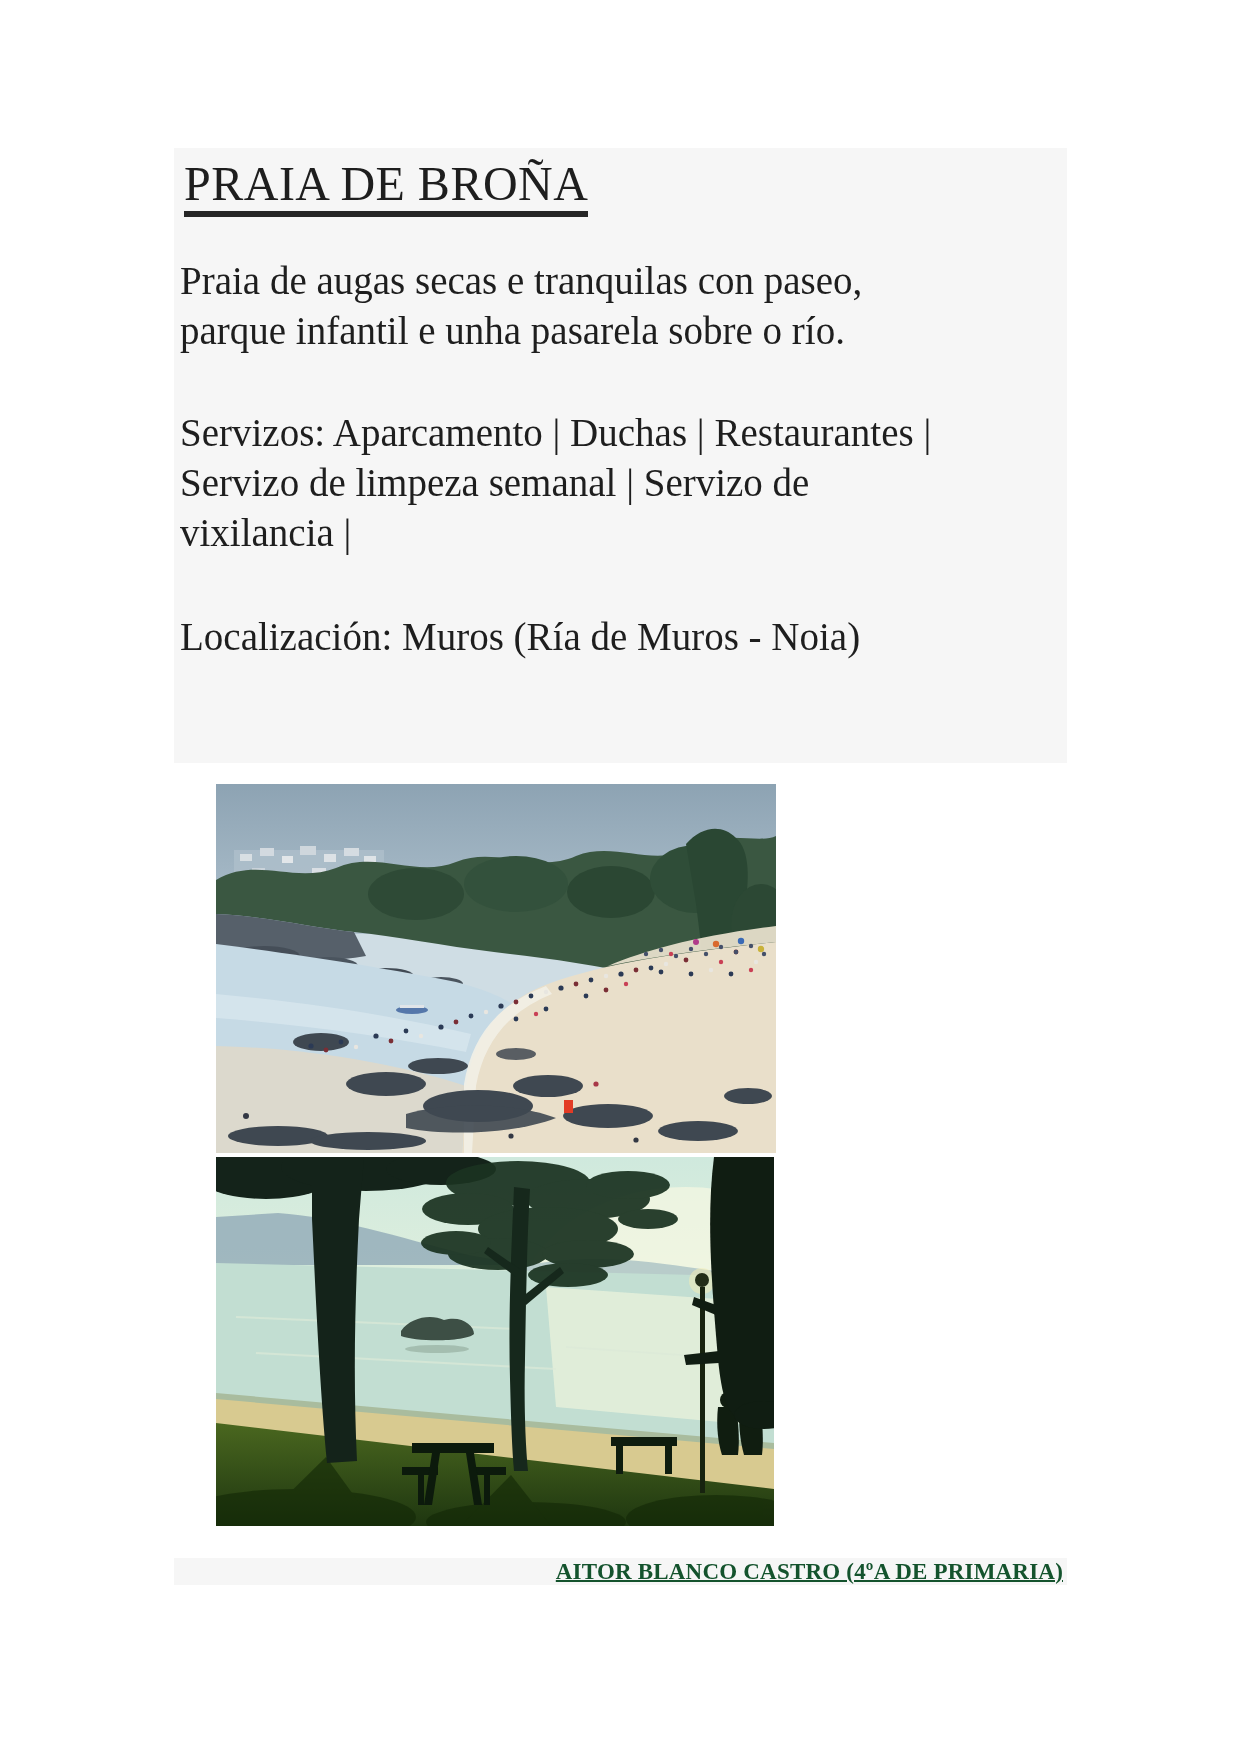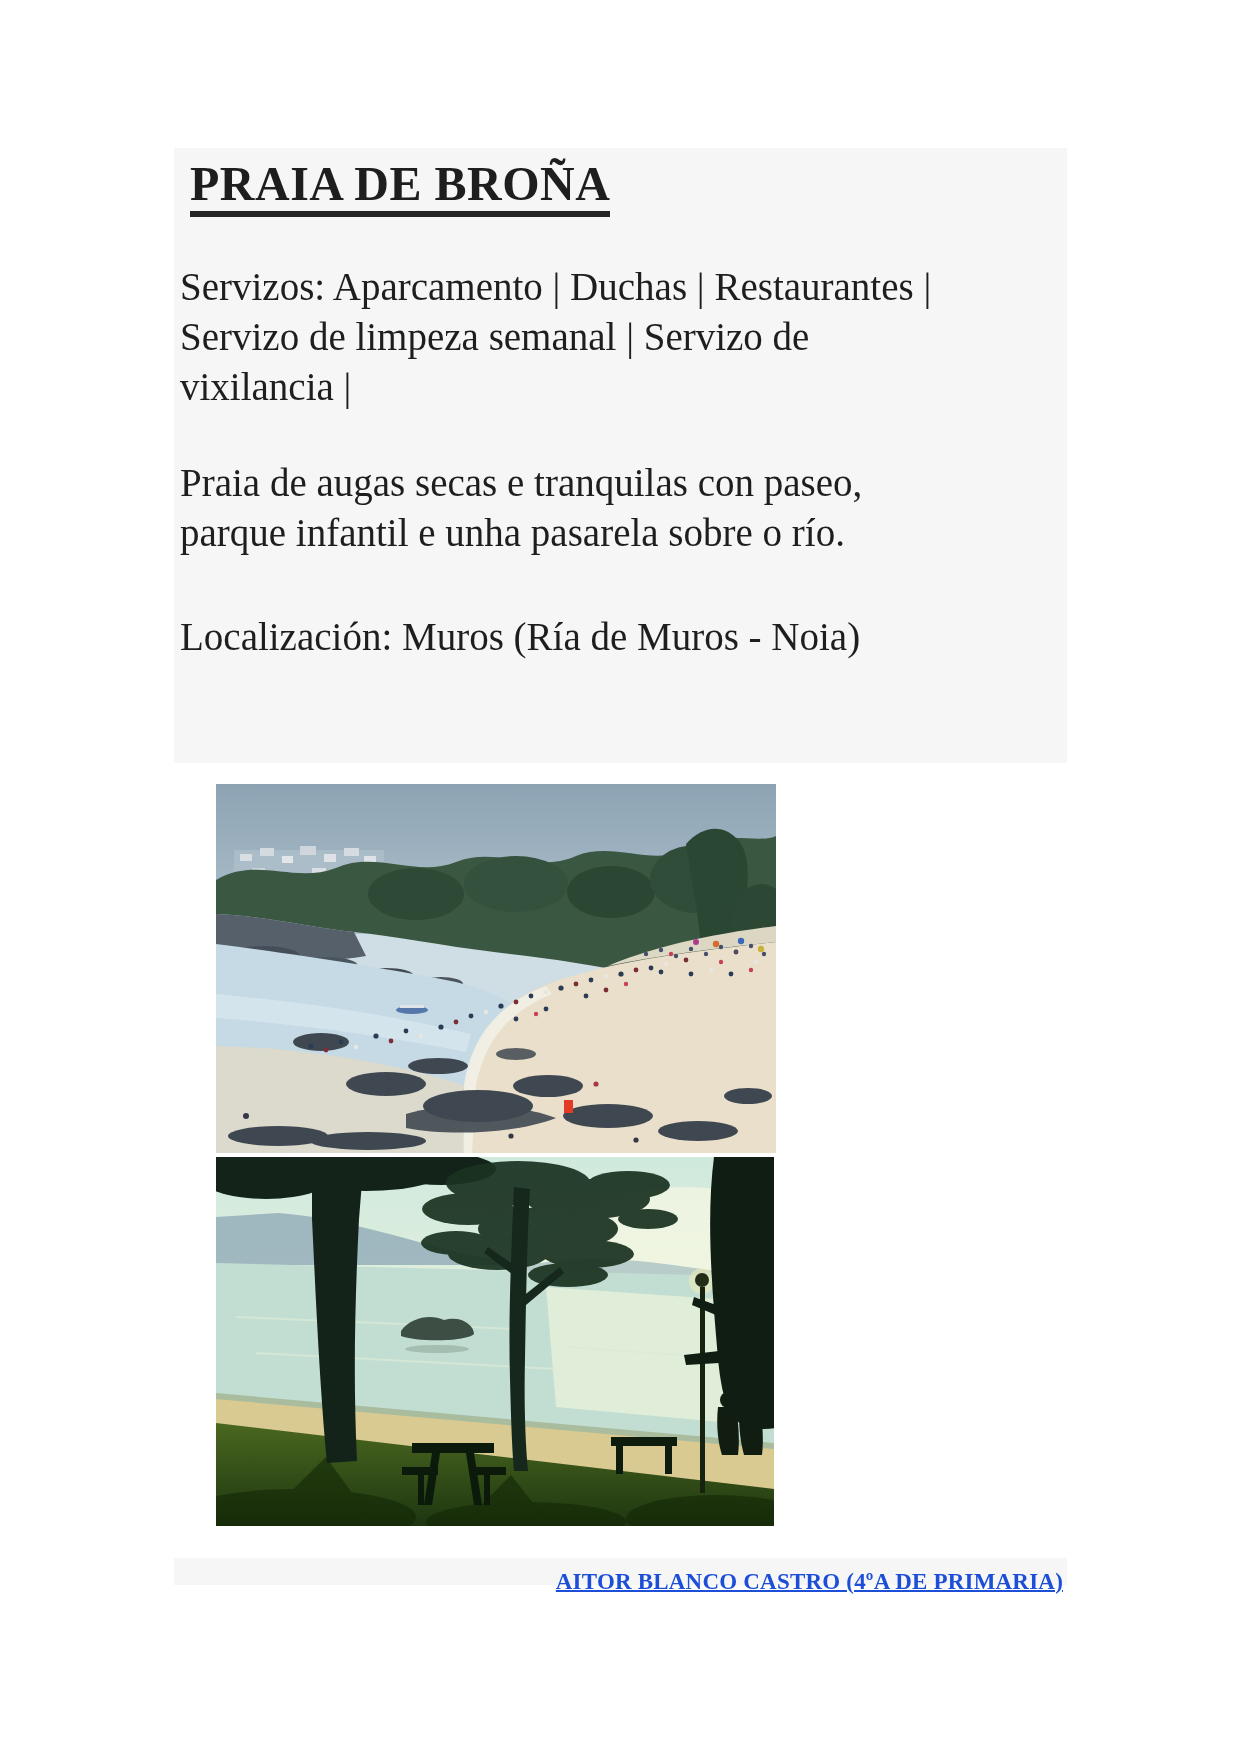--- a/index.html
+++ b/index.html
@@ -9,21 +9,21 @@
     position:relative;overflow:hidden;
   }
   .page{position:absolute;inset:0;}
 
   
   .text-block{
     position:absolute;left:174px;top:148px;width:893px;height:615px;
     background:#f6f6f6;color:#1e1e1e;
   }
   .title{
-    margin:10px 0 0 16px;font-size:48px;line-height:52px;font-weight:bold;
+    margin:10px 0 0 10px;font-size:48px;line-height:52px;font-weight:normal;
     letter-spacing:.5px;
   }
   .title .u{border-bottom:6px solid #262626;padding-bottom:1px;}
   .para{margin:0 0 0 6px;font-size:39px;line-height:50px;font-weight:400;}
   .para .line{display:block;white-space:nowrap;}
   .para-1{margin-top:46px;}
   .para-2{margin-top:52px;}
   .para-3{margin-top:54px;}
 
   
@@ -32,42 +32,42 @@
   .photo-1{left:176px;top:768px;width:560px;height:369px;}
   .photo-2{left:176px;top:1141px;width:558px;height:369px;}
 
   
   .footer-bar{
     position:absolute;left:174px;top:1558px;width:893px;height:27px;
     background:#f6f6f6;text-align:right;
   }
   .footer-link{
     display:inline-block;padding-right:4px;line-height:27px;
-    font-size:23px;font-weight:bold;color:#1d4ed8;
+    font-size:23px;font-weight:bold;color:#14532d;
     text-decoration:underline;text-decoration-thickness:2px;
-    letter-spacing:.2px;cursor:pointer;margin-top:10px;
+    letter-spacing:.2px;cursor:pointer;
   }
 </style>
 </head>
 <body>
 
 <div class="page">
 
   <section class="text-block">
     <h1 class="title"><span class="u">PRAIA DE BROÑA</span></h1>
+
+    <p class="para para-1">
+      <span class="line">Praia de augas secas e tranquilas con paseo,</span>
+      <span class="line">parque infantil e unha pasarela sobre o río.</span>
+    </p>
 
     <p class="para para-2">
       <span class="line">Servizos: Aparcamento | Duchas | Restaurantes |</span>
       <span class="line">Servizo de limpeza semanal | Servizo de</span>
       <span class="line">vixilancia |</span>
-    </p>
-
-    <p class="para para-1">
-      <span class="line">Praia de augas secas e tranquilas con paseo,</span>
-      <span class="line">parque infantil e unha pasarela sobre o río.</span>
     </p>
 
     <p class="para para-3">
       <span class="line">Localización: Muros (Ría de Muros - Noia)</span>
     </p>
   </section>
 
   <figure class="photo photo-1">
     <svg viewBox="0 0 560 369" preserveAspectRatio="none">
       <defs>

